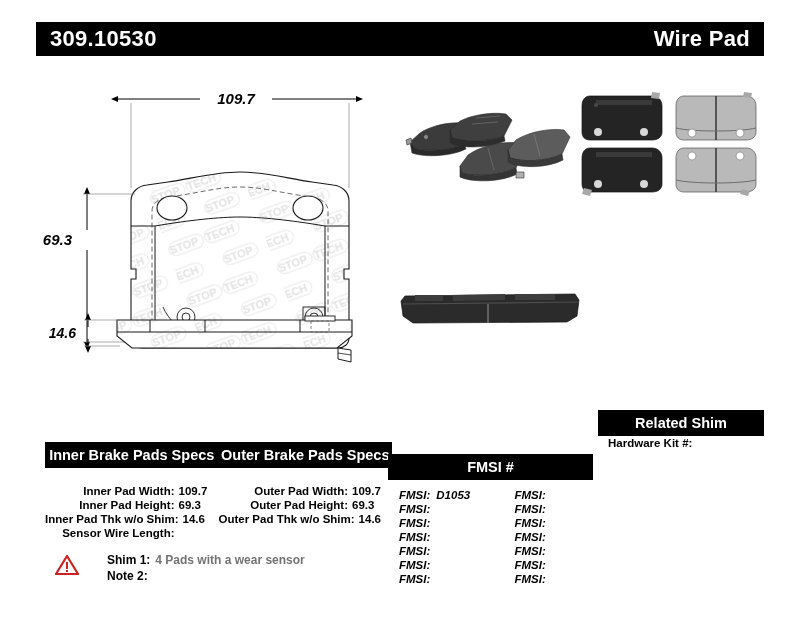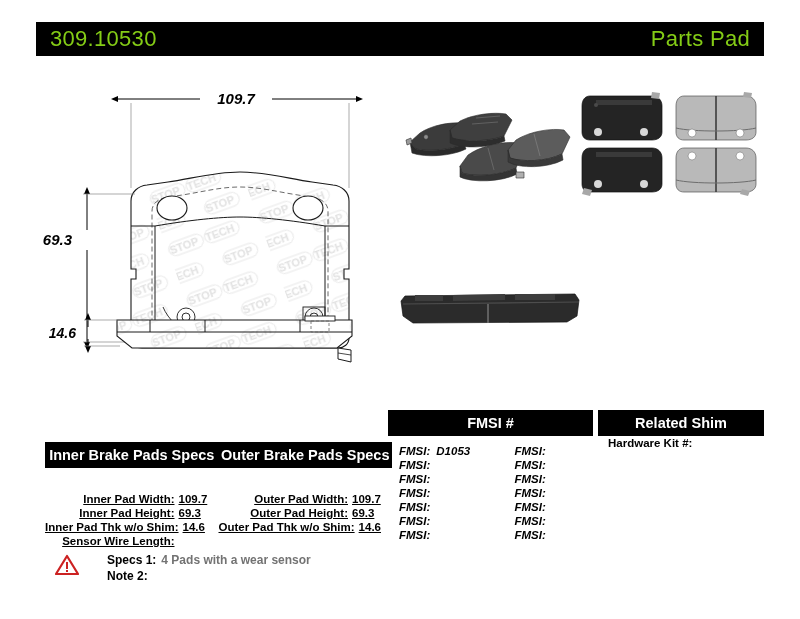--- a/index.html
+++ b/index.html
@@ -24,23 +24,23 @@
     width: 728px;
     height: 34px;
     background: #000000;
     display: flex;
     align-items: center;
     justify-content: space-between;
     padding: 0 14px;
     box-sizing: border-box;
   }
   #header-bar .h-text {
-    color: #84cc16;
+    color: #ffffff;
     font-size: 22px;
-    font-weight: normal;
+    font-weight: bold;
     letter-spacing: 0.3px;
     line-height: 1;
   }
 
   
   #drawing-area {
     position: absolute;
     left: 0;
     top: 70px;
     width: 800px;
@@ -81,22 +81,21 @@
     white-space: nowrap;
   }
   .head-split {
     display: flex;
     height: 26px;
   }
   .head-split .col-head {
     flex: 1 1 0;
   }
   .spec-body {
-    padding-top: 24px;
-    text-decoration: underline;
+    padding-top: 16px;
   }
   .spec-row {
     display: flex;
     font-size: 11.5px;
     font-weight: bold;
     line-height: 14px;
     height: 14px;
     white-space: nowrap;
   }
   .spec-label {
@@ -159,21 +158,21 @@
     white-space: nowrap;
   }
   .note-label { color: #000000; }
   .note-value { color: #737373; padding-left: 5px; }
 </style>
 </head>
 <body>
 
 <div id="header-bar">
   <span class="h-text">309.10530</span>
-  <span class="h-text">Parts Pad</span>
+  <span class="h-text">Wire Pad</span>
 </div>
 
 <div id="drawing-area">
   <svg id="drawing-svg" width="800" height="320" viewBox="0 0 800 320" xmlns="http://www.w3.org/2000/svg">
     <defs>
       <pattern id="stoptech-wm" width="96" height="54" patternUnits="userSpaceOnUse" patternTransform="rotate(-20)">
         <rect width="96" height="54" fill="#ffffff"></rect>
         <g fill="#e2e2e2" font-family="Liberation Sans, sans-serif" font-size="11" font-weight="bold">
           <text x="2" y="16">STOP</text>
           <text x="40" y="16">TECH</text>
@@ -408,21 +407,21 @@
           <span class="spec-value">14.6</span>
         </div>
         <div class="spec-row">
           <span class="spec-label"></span>
           <span class="spec-value"></span>
         </div>
       </div>
     </div>
   </div>
 
-  <div class="col-group" id="group-fmsi" style="left:353px; width:205px;">
+  <div class="col-group" id="group-fmsi" style="left:353px; width:205px;margin-top:44px;">
     <div class="col-head">FMSI #</div>
     <div id="fmsi-body">
       <div class="fmsi-col left">
         <div class="fmsi-row">
           <span>FMSI:</span><span class="fmsi-val">D1053</span>
         </div>
         <div class="fmsi-row">
           <span>FMSI:</span><span class="fmsi-val"></span>
         </div>
         <div class="fmsi-row">
@@ -478,19 +477,19 @@
 </div>
 
 <div id="notes">
   <svg id="warn-icon" viewBox="0 0 24 22" xmlns="http://www.w3.org/2000/svg">
     <path d="M12,2 L23,20 L1,20 Z" fill="#ffffff" stroke="#cc2222" stroke-width="2.2" stroke-linejoin="round"></path>
     <rect x="11" y="8" width="2" height="7" fill="#cc2222"></rect>
     <rect x="11" y="16" width="2" height="2" fill="#cc2222"></rect>
   </svg>
   <div id="notes-text">
     <div class="note-line">
-      <span class="note-label">Specs 1:</span><span class="note-value">4 Pads with a wear sensor</span>
+      <span class="note-label">Shim 1:</span><span class="note-value">4 Pads with a wear sensor</span>
     </div>
     <div class="note-line">
       <span class="note-label">Note 2:</span><span class="note-value"></span>
     </div>
   </div>
 </div>
 
 </body></html>

